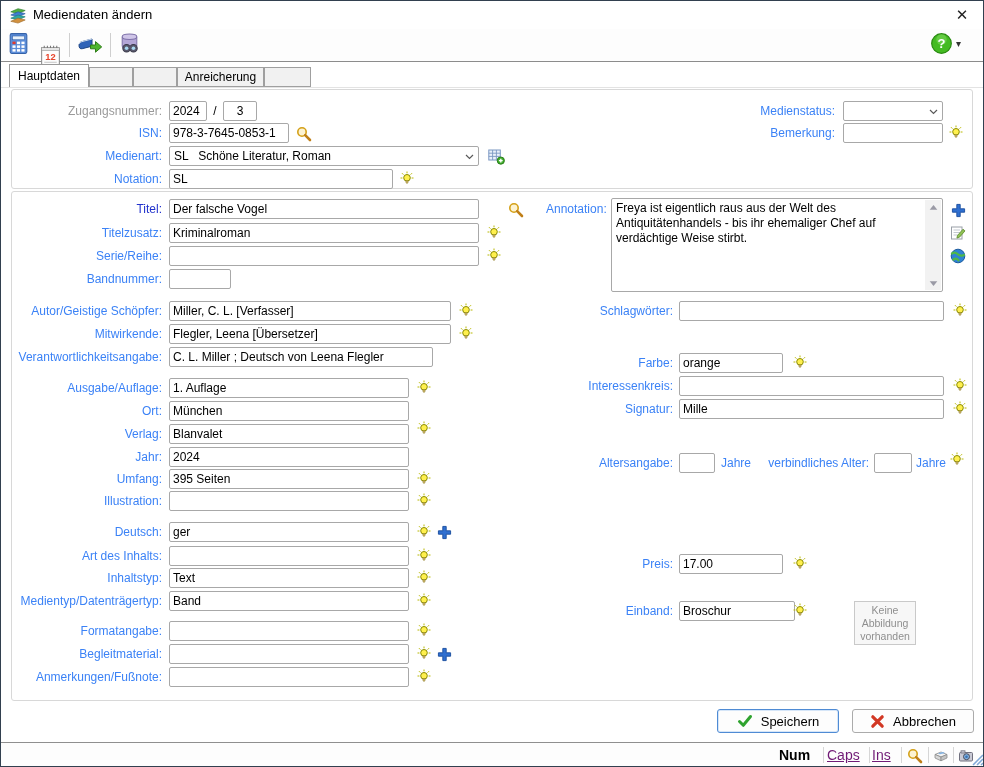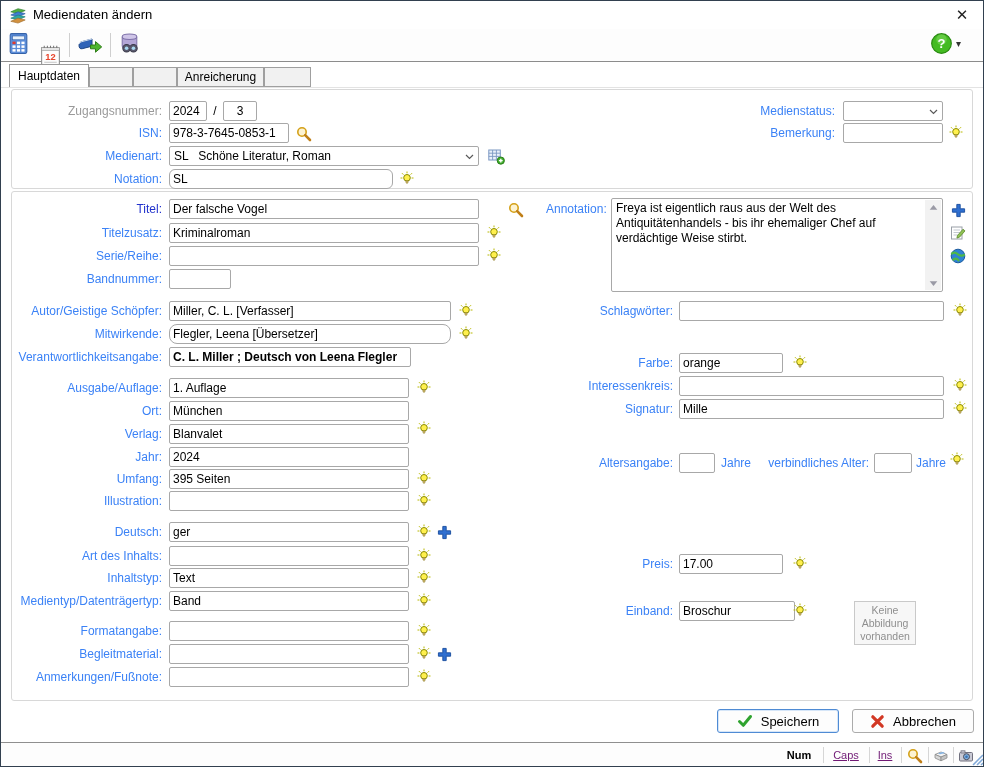--- a/index.html
+++ b/index.html
@@ -37,21 +37,21 @@
   .annot-text{position:absolute;left:4px;top:2px;right:20px;bottom:2px;font-size:12px;line-height:15px;white-space:pre-wrap;overflow:hidden;}
   .annot-scroll{position:absolute;right:1px;top:1px;width:16px;bottom:1px;background:#f2f2f2;display:flex;flex-direction:column;justify-content:space-between;align-items:center;}
   .scroll-arrow{width:16px;height:14px;display:flex;align-items:center;justify-content:center;}
   
   .noimg{position:absolute;left:853px;top:600px;width:62px;height:44px;box-sizing:border-box;border:1px solid #c9c9c9;background:#f7f7f7;color:#8f8f8f;font-size:10.5px;line-height:13px;text-align:center;display:flex;align-items:center;justify-content:center;}
   
   .btn{position:absolute;top:708px;height:24px;box-sizing:border-box;border:1px solid #ababab;border-radius:3px;background:#fdfdfd;display:flex;align-items:center;justify-content:center;gap:8px;font-size:13px;color:#000;}
   .btn.primary{border:1px solid #4f8bd4;box-shadow:inset 0 0 0 1px #d6e6f8;}
   
   .statusbar{position:absolute;left:0;top:741px;width:100%;height:25px;background:#fdfdfd;border-top:1px solid #8f8f8f;box-sizing:border-box;}
-  .sb-item{position:absolute;top:0;height:24px;line-height:24px;font-size:11px;text-align:center;}
+  .sb-item{position:absolute;top:0;height:24px;line-height:24px;font-size:14px;}
   .sb-item.on{color:#000;font-weight:bold;}
   .sb-item.off{color:#701a75;text-decoration:underline;}
   .sb-sep{position:absolute;top:4px;width:1px;height:16px;background:#d6d6d6;}
   .sb-ico{position:absolute;top:4px;width:17px;height:17px;display:flex;align-items:center;justify-content:center;}
   .grip{position:absolute;left:969px;top:751px;width:14px;height:14px;}
 </style>
 </head>
 <body>
 
 <div class="win">
@@ -189,21 +189,21 @@
         </g>
         <circle cx="12.8" cy="12.6" r="3.6" fill="#3fae2a" stroke="#2c7d1c"></circle>
         <g stroke="#ffffff" stroke-width="1.4">
           <line x1="12.8" y1="10.7" x2="12.8" y2="14.5"></line>
           <line x1="10.9" y1="12.6" x2="14.7" y2="12.6"></line>
         </g>
       </svg>
     </span>
 
   <span class="lbl" style="right:821px;top:168px;">Notation:</span>
-  <input class="txt" style="left: 168px; top: 168px; width: 224px; border-radius: 6px;" value="SL">
+  <input class="txt" style="left: 168px; top: 168px; width: 224px;" value="SL">
   <span class="ico" style="left:397px;top:169px;">
       <svg width="16" height="16" viewBox="0 0 16 16">
         <g stroke="#b8b800" stroke-width="1">
           <line x1="8" y1="0.5" x2="8" y2="2.3"></line>
           <line x1="3" y1="2.2" x2="4.4" y2="3.6"></line>
           <line x1="13" y1="2.2" x2="11.6" y2="3.6"></line>
           <line x1="1.5" y1="7" x2="3.4" y2="7"></line>
           <line x1="14.5" y1="7" x2="12.6" y2="7"></line>
         </g>
         <circle cx="8" cy="6.8" r="3.3" fill="#fff04d" stroke="#8a8a00"></circle>
@@ -267,37 +267,37 @@
           <line x1="13" y1="2.2" x2="11.6" y2="3.6"></line>
           <line x1="1.5" y1="7" x2="3.4" y2="7"></line>
           <line x1="14.5" y1="7" x2="12.6" y2="7"></line>
         </g>
         <circle cx="8" cy="6.8" r="3.3" fill="#fff04d" stroke="#8a8a00"></circle>
         <path d="M6.9 9.8h2.2v1.3l-.5 1.1H7.4l-.5-1.1z" fill="#d9c06a" stroke="#8a7a30" stroke-width="0.6"></path>
       </svg>
     </span>
 
   <span class="lbl" style="right:821px;top:323px;">Mitwirkende:</span>
-  <input class="txt" style="left: 168px; top: 323px; width: 282px; border-radius: 8px;" value="Flegler, Leena [Übersetzer]">
+  <input class="txt" style="left: 168px; top: 323px; width: 282px;" value="Flegler, Leena [Übersetzer]">
   <span class="ico" style="left:456px;top:324px;">
       <svg width="16" height="16" viewBox="0 0 16 16">
         <g stroke="#b8b800" stroke-width="1">
           <line x1="8" y1="0.5" x2="8" y2="2.3"></line>
           <line x1="3" y1="2.2" x2="4.4" y2="3.6"></line>
           <line x1="13" y1="2.2" x2="11.6" y2="3.6"></line>
           <line x1="1.5" y1="7" x2="3.4" y2="7"></line>
           <line x1="14.5" y1="7" x2="12.6" y2="7"></line>
         </g>
         <circle cx="8" cy="6.8" r="3.3" fill="#fff04d" stroke="#8a8a00"></circle>
         <path d="M6.9 9.8h2.2v1.3l-.5 1.1H7.4l-.5-1.1z" fill="#d9c06a" stroke="#8a7a30" stroke-width="0.6"></path>
       </svg>
     </span>
 
   <span class="lbl" style="right:821px;top:346px;">Verantwortlichkeitsangabe:</span>
-  <input class="txt" style="left: 168px; top: 346px; width: 242px; font-weight: bold;" value="C. L. Miller ; Deutsch von Leena Flegler">
+  <input class="txt" style="left: 168px; top: 346px; width: 264px;" value="C. L. Miller ; Deutsch von Leena Flegler">
 
   <span class="lbl" style="right:821px;top:377px;">Ausgabe/Auflage:</span>
   <input class="txt" style="left: 168px; top: 377px; width: 240px;" value="1. Auflage">
   <span class="ico" style="left:414px;top:378px;">
       <svg width="16" height="16" viewBox="0 0 16 16">
         <g stroke="#b8b800" stroke-width="1">
           <line x1="8" y1="0.5" x2="8" y2="2.3"></line>
           <line x1="3" y1="2.2" x2="4.4" y2="3.6"></line>
           <line x1="13" y1="2.2" x2="11.6" y2="3.6"></line>
           <line x1="1.5" y1="7" x2="3.4" y2="7"></line>

